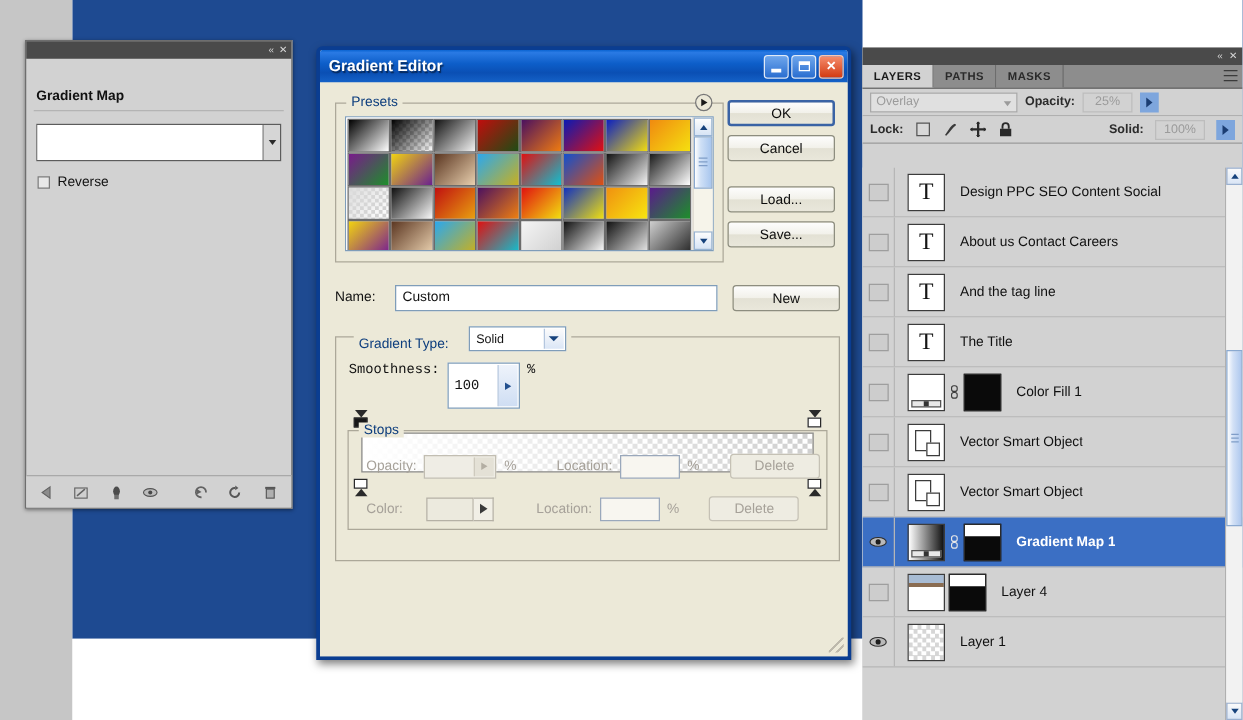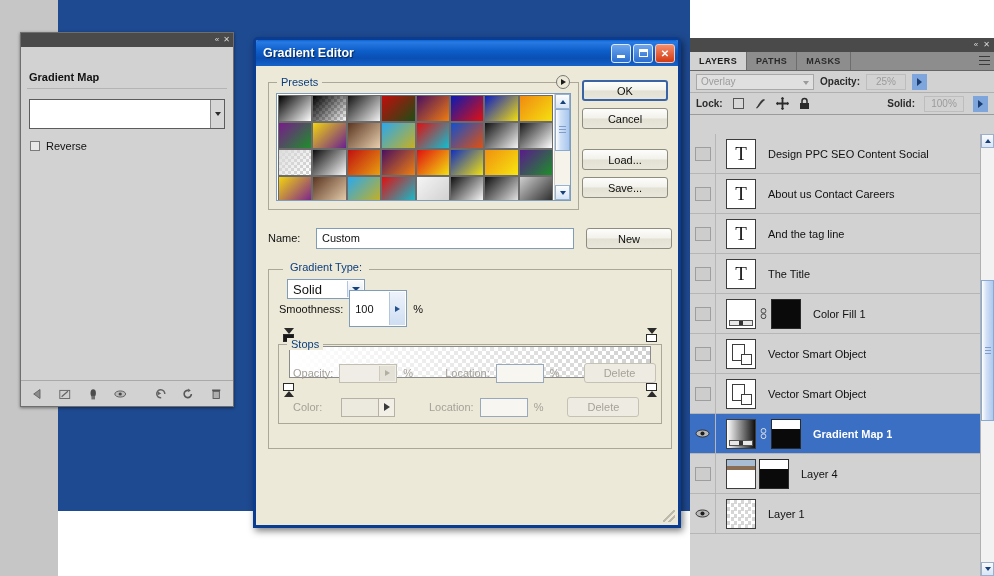--- a/index.html
+++ b/index.html
@@ -199,37 +199,37 @@
   #name-label { font-size:11px; color:#111; width:48px; }
   #name-input {
     flex:1; height:21px; background:#fff; border:1px solid #7f9db9;
     font-family:"Liberation Sans", sans-serif; font-size:11px; color:#111;
     padding:0 5px; line-height:19px;
   }
   #new-button { width:86px; margin-left:12px; margin-bottom:0; }
 
   
   #type-group { left:12px; top:203px; width:404px; height:180px; }
-  #type-row { position:absolute; left:14px; top:-9px; display:flex; align-items:center; gap:6px; background:#ece9d8; padding:0 4px;flex-direction:column; }
+  #type-row { position:absolute; left:14px; top:-9px; display:flex; align-items:flex-end; gap:16px; background:#ece9d8; padding:0 4px; }
   #type-label { font-size:11px; color:#0c3d7d; }
   .xp-select {
     width:78px; height:20px; background:#fff; border:1px solid #7f9db9;
-    display:flex; align-items:center; font-size:13px; color:#111; padding-left:5px;
+    display:flex; align-items:center; font-size:10px; color:#111; padding-left:5px;
     position:relative; cursor:pointer;
   }
   .xp-select .drop {
     position:absolute; right:1px; top:1px; bottom:1px; width:16px;
     background:linear-gradient(180deg,#fbfbfb,#dbe6f6);
     border-left:1px solid #b4c6de; display:flex; align-items:center; justify-content:center;
   }
   .xp-select .drop i {
     width:0;height:0;border-left:4px solid transparent;border-right:4px solid transparent;
     border-top:4px solid #16427c;
   }
-  #smooth-row { position:absolute; left:10px; top:20px; display:flex; align-items:center; gap:6px; }
+  #smooth-row { position:absolute; left:10px; top:20px; display:flex; gap:6px;font-family:Liberation Mono, monospace; }
   #smooth-label { font-size:11px; color:#111; }
   .xp-spin {
     width:58px; height:37px; background:#fff; border:1px solid #7f9db9;
     display:flex; align-items:center; font-size:11px; color:#111; padding-left:5px; position:relative;
   }
   .xp-spin .arrow {
     position:absolute; right:1px; top:1px; bottom:1px; width:16px;
     background:linear-gradient(180deg,#eef3fb,#cfdef3);
     border-left:1px solid #b4c6de; display:flex; align-items:center; justify-content:center;
   }

